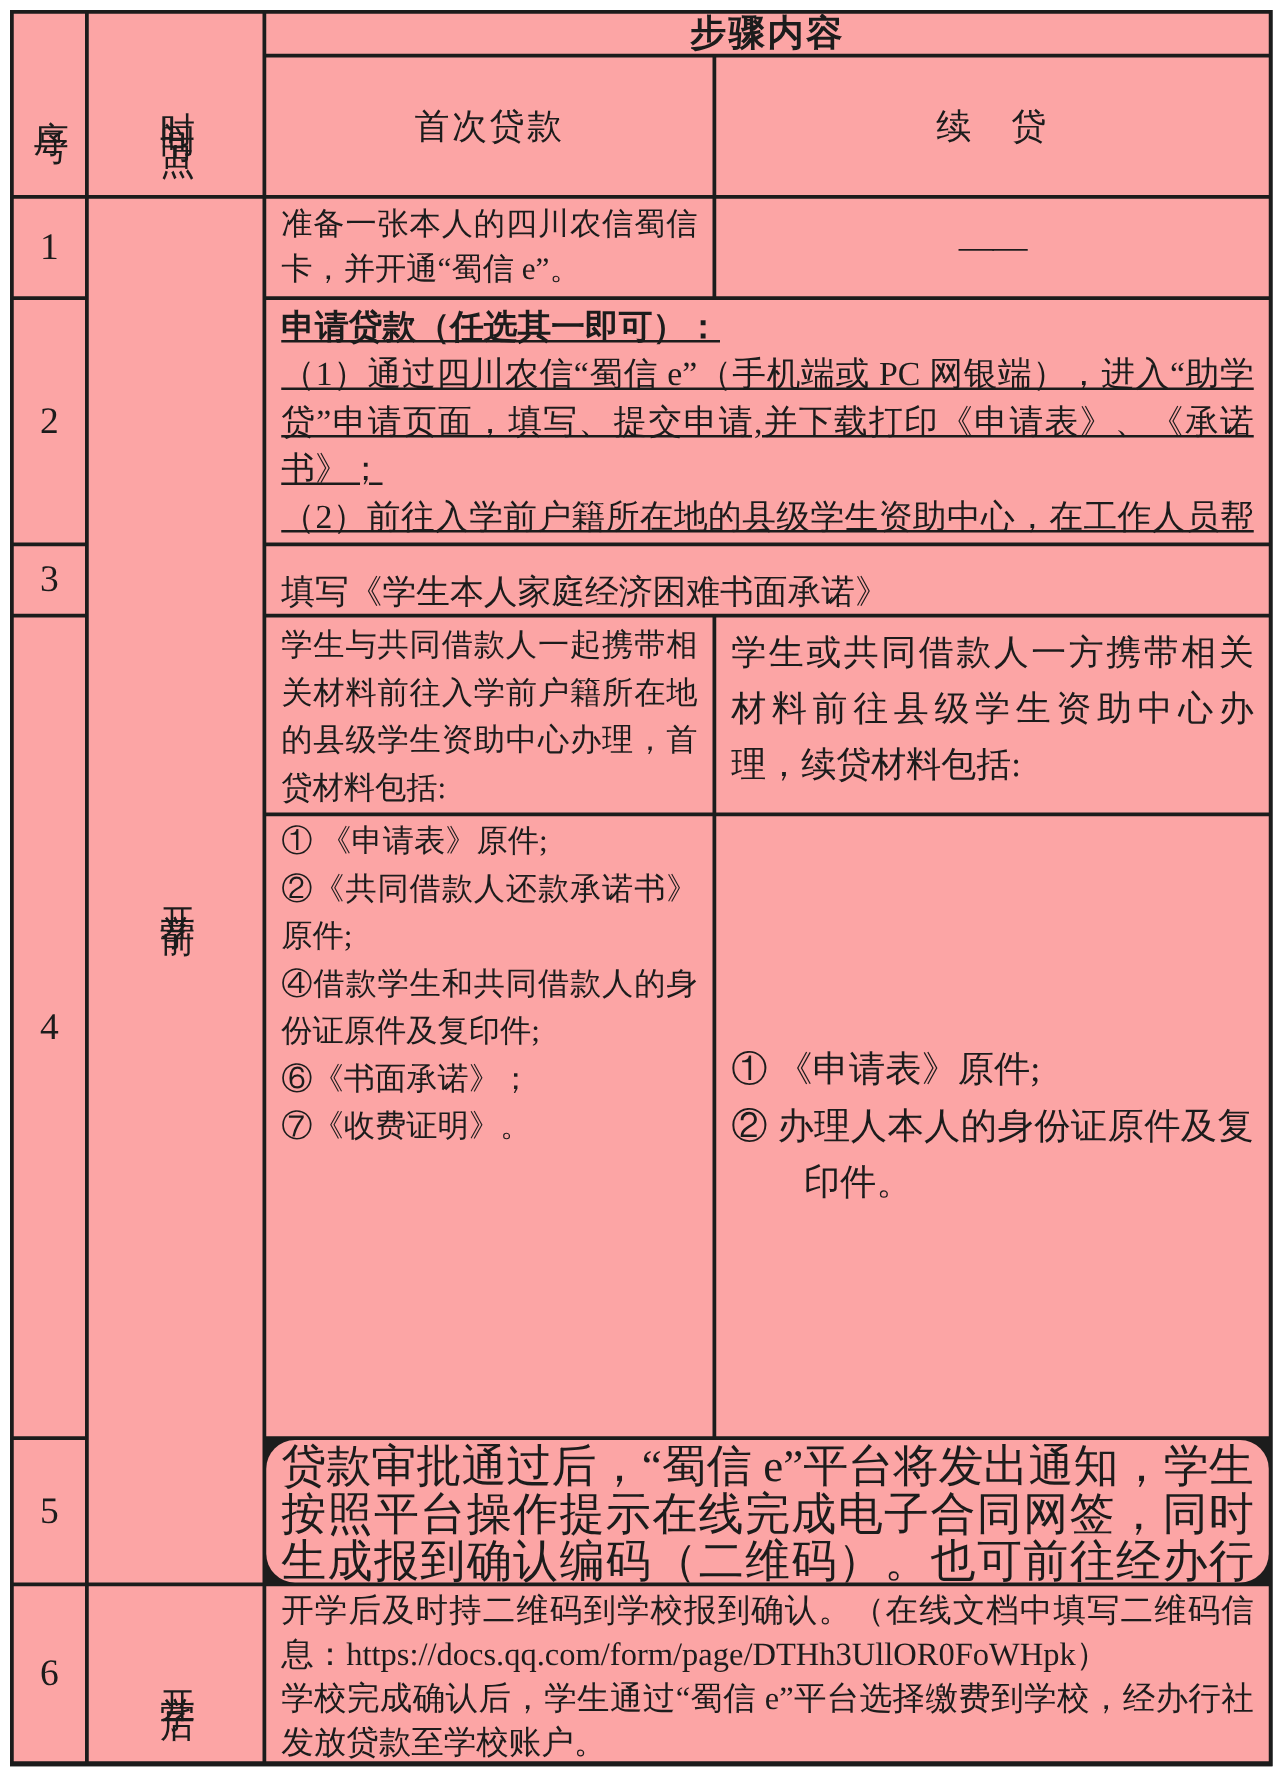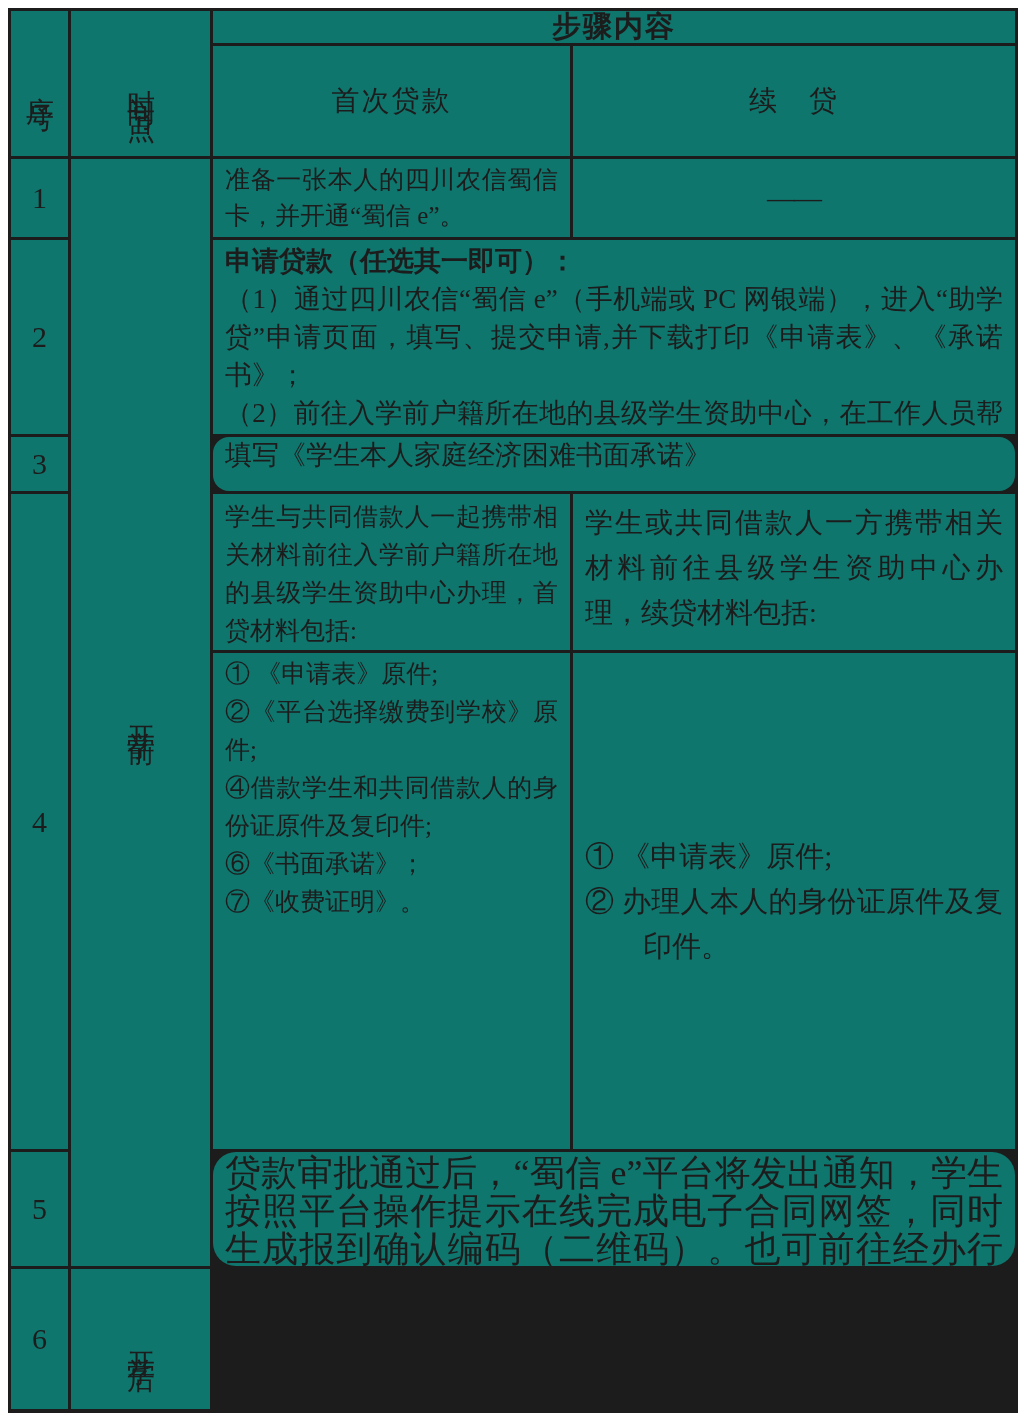--- a/index.html
+++ b/index.html
@@ -15,21 +15,21 @@
     width:1010px;
     margin:8px 6px 8px 8px;
     display:grid;
     grid-template-columns:57px 139px 357px 442px;
     grid-template-rows:32px 110px 78px 194px 54px 156px 496px 114px 140px;
     gap:3px;
     background:#1c1c1c;
     border:3px solid #1c1c1c;
     border-bottom-width:4px;
   }
-  .cell{background:#0f766e;overflow:hidden;}
+  .cell{background:#fca5a5;overflow:hidden;}
   .center{display:flex;align-items:center;justify-content:center;}
   .vcenter{display:flex;flex-direction:column;justify-content:center;}
   .vtext{writing-mode:vertical-lr;text-orientation:upright;}
 
   
   .c-no-h   {grid-area:1/1/3/2;font-size:28px;}
   .c-no-h .vtext{letter-spacing:10px;}
   .c-time-h {grid-area:1/2/3/3;font-size:28px;}
   .c-time-h .vtext{letter-spacing:8px;}
   .c-steps  {grid-area:1/3/2/5;font-weight:bold;font-size:29px;letter-spacing:2px;}
@@ -44,22 +44,22 @@
 
   
   .c-time-before{grid-area:3/2/9/3;font-size:28px;}
   .c-time-after {grid-area:9/2/10/3;font-size:28px;}
   .c-time-before .vtext,.c-time-after .vtext{letter-spacing:6px;}
 
   
   .txt{padding:2px 12px;text-align:justify;text-justify:inter-character;}
   .c-r1f {grid-area:3/3/4/4;font-size:25px;line-height:36px;}
   .c-r1r {grid-area:3/4/4/5;font-size:28px;}
-  .c-r2  {grid-area:4/3/5/5;font-size:27px;line-height:38px;}
-  .c-r3  {grid-area:5/3/6/5;font-size:27px;display:flex;align-items:flex-start;padding:0 12px;border-radius:16px;}
+  .c-r2  {grid-area:4/3/5/5;font-size:27px;line-height:38px;text-decoration:underline;}
+  .c-r3  {grid-area:5/3/6/5;font-size:27px;display:flex;align-items:flex-end;padding:0 12px;}
   .c-r4af{grid-area:6/3/7/4;font-size:25px;line-height:38px;padding-top:4px;}
   .c-r4ar{grid-area:6/4/7/5;font-size:28px;line-height:45px;padding-top:6px;}
   .c-r4bf{grid-area:7/3/8/4;font-size:25px;line-height:38px;padding-top:2px;}
   .c-r4br{grid-area:7/4/8/5;font-size:29px;line-height:45px;}
   .c-r5  {grid-area:8/3/9/5;font-size:36px;line-height:38px;border-radius:23px;}
   .c-r6  {grid-area:9/3/10/5;font-size:26px;line-height:35px;}
 
   .hang{padding-left:2em;text-indent:-2em;}
   .bold{font-weight:bold;}
   b{font-weight:normal;}
@@ -131,28 +131,32 @@
 
   <div class="cell txt c-r4af">
     <div><b>学生与共同借款人一起携带相关材料前往入学前户籍所在地的县级学生资助中心办理，</b><span>首贷材料包括:</span></div>
   </div>
   <div class="cell txt c-r4ar">
     <div><b>学生或共同借款人一方携带相关材料前往县级学生资助中心办理，</b><span>续贷材料包括:</span></div>
   </div>
 
   <div class="cell txt c-r4bf">
     <div>① 《申请表》原件;</div>
-    <div>②《平台选择缴费到学校》原件;</div>
+    <div>②《共同借款人还款承诺书》原件;</div>
     <div>④借款学生和共同借款人的身份证原件及复印件;</div>
     <div>⑥《书面承诺》；</div>
     <div>⑦《收费证明》。</div>
   </div>
   <div class="cell txt vcenter c-r4br">
     <div class="hang">① 《申请表》原件;</div>
     <div class="hang">② 办理人本人的身份证原件及复印件。</div>
   </div>
 
   <div class="cell txt c-r5">
     <div><span>贷款审批通过后，“蜀信 e”平台将发出通知，学生按照平台操作提示在线</span><b>完成电子合同网签</b><span>，同时</span><b>生成报到确认编码</b><span>（二维码）。也可前往经办行社网点完成电子合同网签并获取二维码。</span></div>
   </div>
 
+  <div class="cell txt c-r6">
+    <div><span><span>开学后及时持二维码到学校</span><b>报到确认</b><span>。</span><b>（在线文档中填写二维码信息：</b></span><b>https://docs.qq.com/form/page/DTHh3UllOR0FoWHpk</b><b>）</b></div>
+    <div>学校完成确认后，学生通过“蜀信 e”平台选择缴费到学校，经办行社发放贷款至学校账户。</div>
+  </div>
 
 </div>
 
 </body></html>

